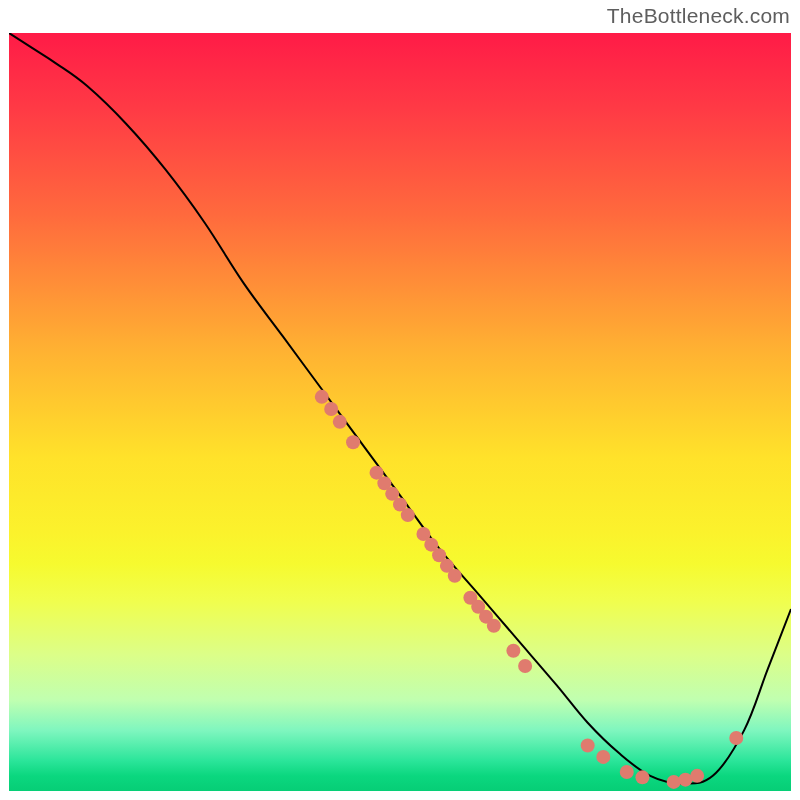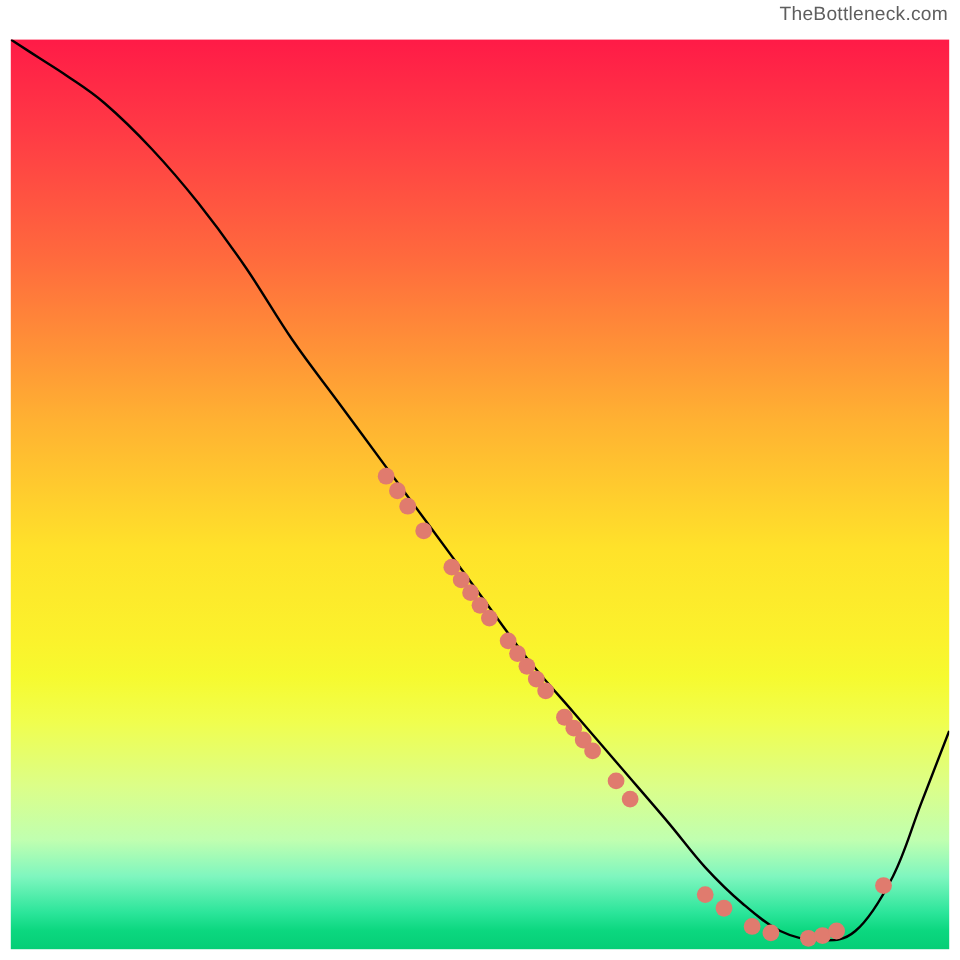--- a/index.html
+++ b/index.html
@@ -2,21 +2,21 @@
 <html><head>
 <meta charset="utf-8">
 <style>
   * { margin: 0; padding: 0; box-sizing: border-box; }
   html, body { width: 800px; height: 800px; overflow: hidden; background: #fff; }
   .wrap { position: relative; width: 800px; height: 800px; }
   .attribution {
     position: absolute;
     top: 4px; right: 10px;
     font-family: Arial, Helvetica, sans-serif;
-    font-size: 16px;
+    font-size: 21px;
     color: #5e5e5e;
     letter-spacing: 0.2px;
   }
   .plot {
     position: absolute;
     left: 9px; top: 33px;
     width: 782px; height: 758px;
     background: linear-gradient(to bottom,
       #ff1b47 0%,
       #ff3a45 10%,

